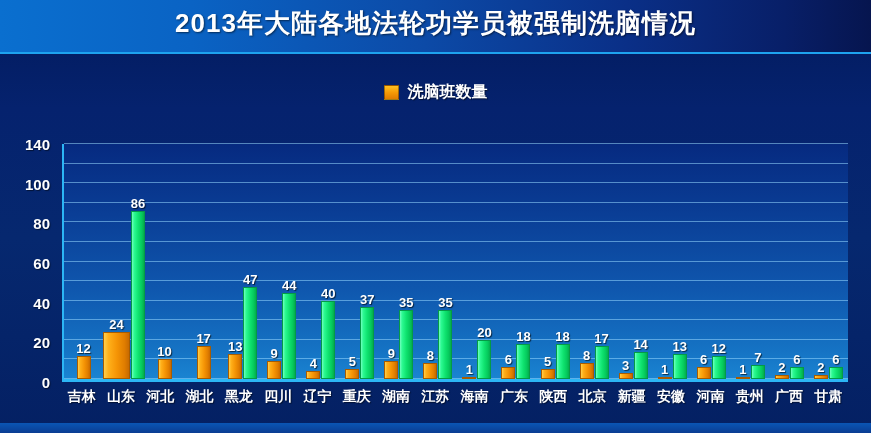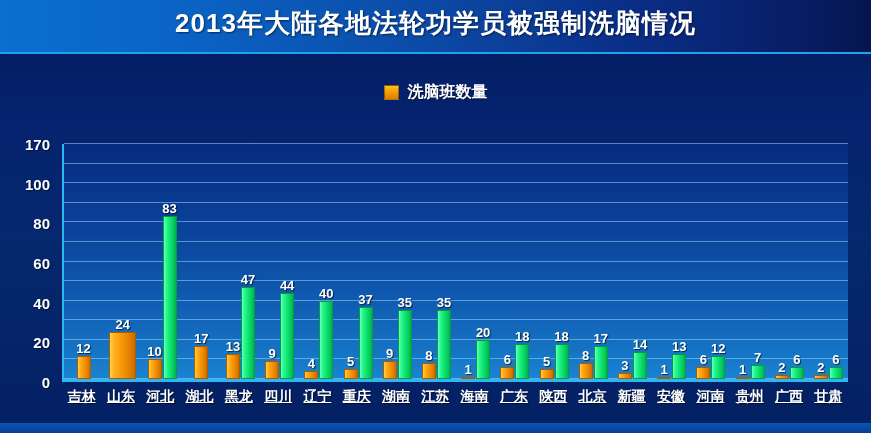--- a/index.html
+++ b/index.html
@@ -108,21 +108,20 @@
   
   .x-labels {
     position: absolute; left: 62px; top: 388px; width: 786px; height: 28px;
     display: flex;
   }
   .x-label {
     flex: 1 1 0; text-align: center;
     color: #ffffff; font-size: 14px; font-weight: bold;
     text-shadow: 1px 1px 1px rgba(0,0,0,0.5);
     white-space: nowrap;
-    text-decoration: underline;
   }
   .bottom-strip {
     position: absolute; left: 0; bottom: 0; width: 871px; height: 10px;
     background: linear-gradient(180deg,#0a55b4 0%, #0a3c92 100%);
   }
 </style>
 </head>
 <body>
 
 <div class="title-bar">
@@ -136,21 +135,21 @@
     </div>
   </div>
 
 <div class="y-axis" id="y-axis">
     <div class="y-tick" style="bottom: 0%; top: auto; transform: translateY(50%);">0</div>
     <div class="y-tick" style="bottom: 16.6667%; top: auto; transform: translateY(50%);">20</div>
     <div class="y-tick" style="bottom: 33.3333%; top: auto; transform: translateY(50%);">40</div>
     <div class="y-tick" style="bottom: 50%; top: auto; transform: translateY(50%);">60</div>
     <div class="y-tick" style="bottom: 66.6667%; top: auto; transform: translateY(50%);">80</div>
     <div class="y-tick" style="bottom: 83.3333%; top: auto; transform: translateY(50%);">100</div>
-    <div class="y-tick" style="bottom: 100%; top: auto; transform: translateY(50%);">170</div>
+    <div class="y-tick" style="bottom: 100%; top: auto; transform: translateY(50%);">140</div>
   </div>
 
 <div class="chart-area">
   <div class="gridlines" id="gridlines">
       <div class="gridline" style="bottom: 0%;"></div>
       <div class="gridline" style="bottom: 8.33333%;"></div>
       <div class="gridline" style="bottom: 16.6667%;"></div>
       <div class="gridline" style="bottom: 25%;"></div>
       <div class="gridline" style="bottom: 33.3333%;"></div>
       <div class="gridline" style="bottom: 41.6667%;"></div>
@@ -165,27 +164,27 @@
   <div class="bars-layer" id="bars">
       <div class="group">
         <div class="bar bar-orange" style="height: 10%;">
           <span class="bar-value">12</span>
         </div>
       </div>
       <div class="group">
         <div class="bar bar-orange" style="height: 20%; padding-left: 25px;">
           <span class="bar-value">24</span>
         </div>
+        <div class="bar bar-green" style="height: 71.6667%;">
+          <span class="bar-value">86</span>
+        </div>
       </div>
       <div class="group">
         <div class="bar bar-orange" style="height: 8.33333%;">
           <span class="bar-value">10</span>
-        </div>
-        <div class="bar bar-green" style="height: 69.1667%;">
-          <span class="bar-value">83</span>
         </div>
       </div>
       <div class="group">
         <div class="bar bar-orange" style="height: 14.1667%;">
           <span class="bar-value">17</span>
         </div>
       </div>
       <div class="group">
         <div class="bar bar-orange" style="height: 10.8333%;">
           <span class="bar-value">13</span>

